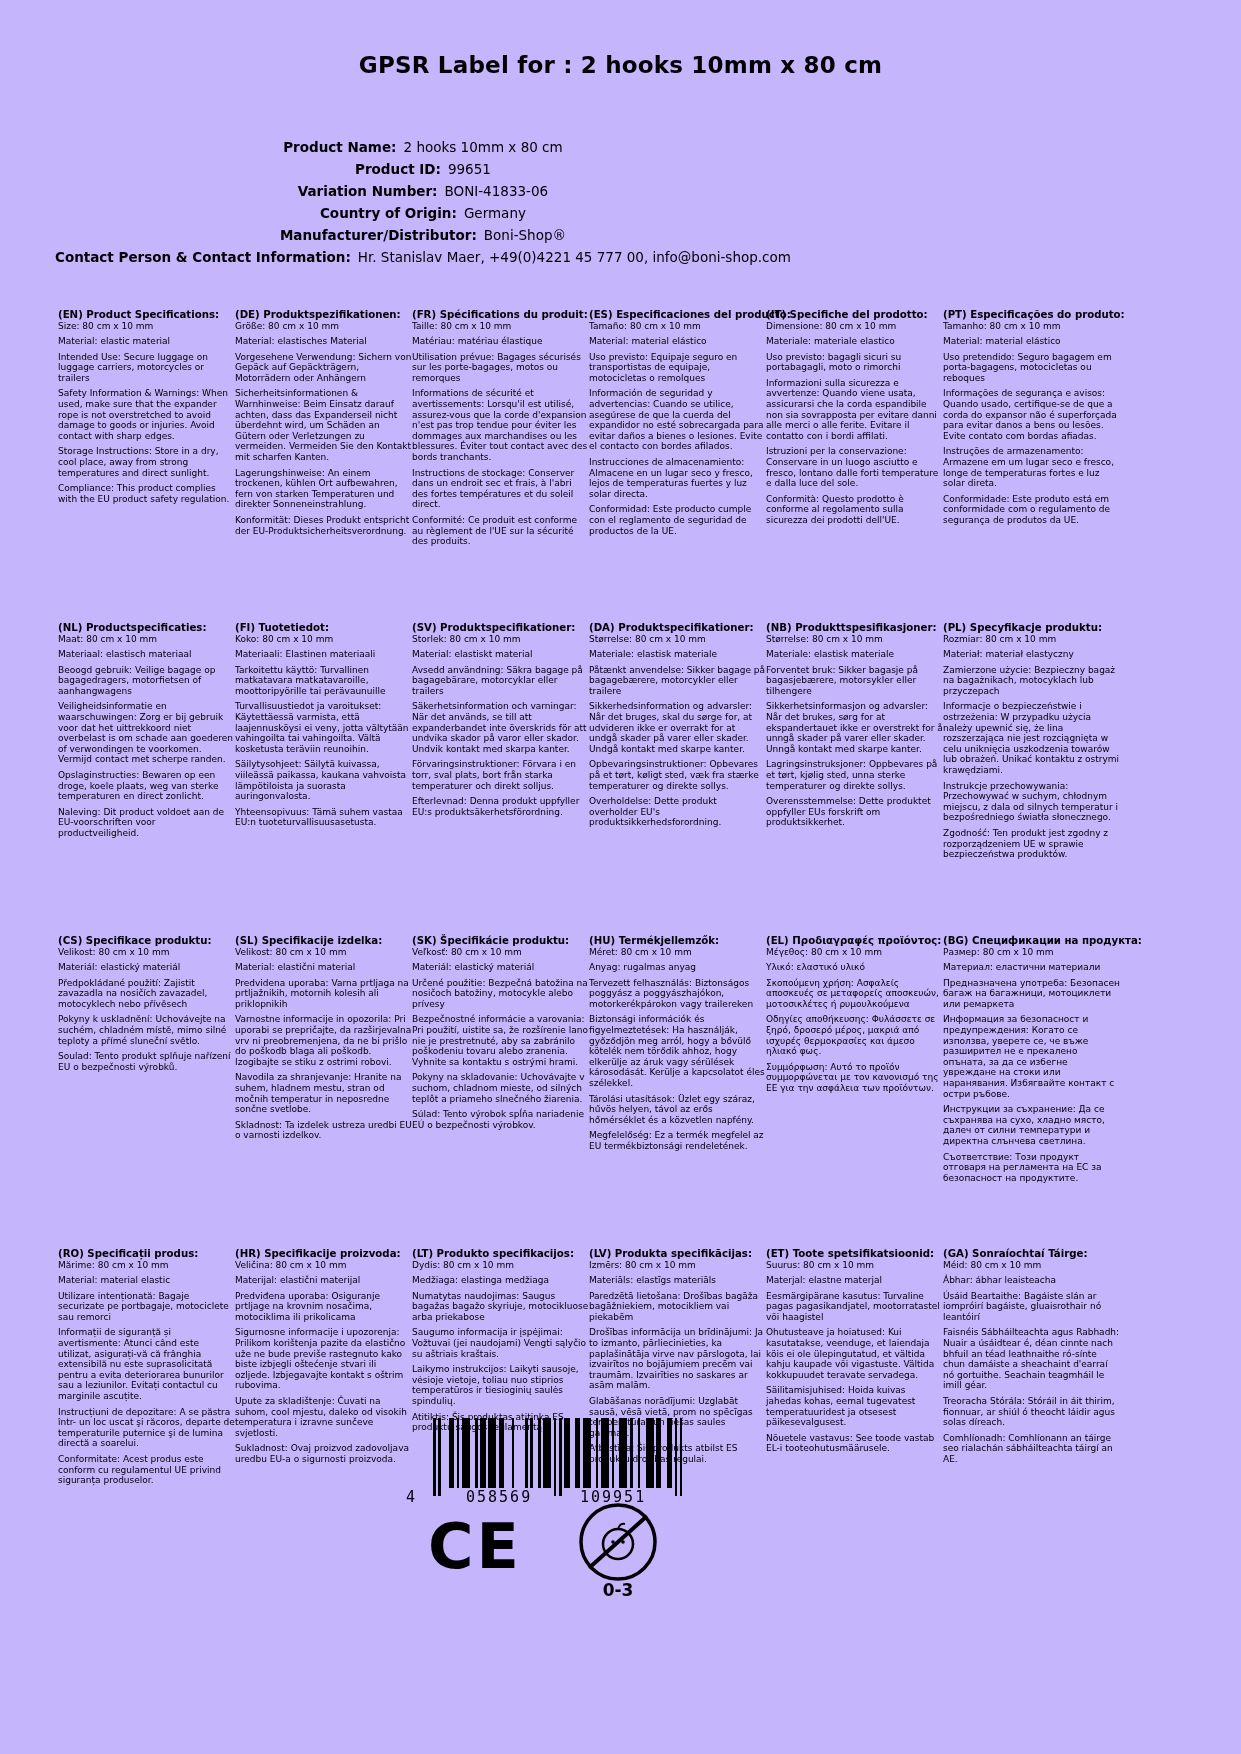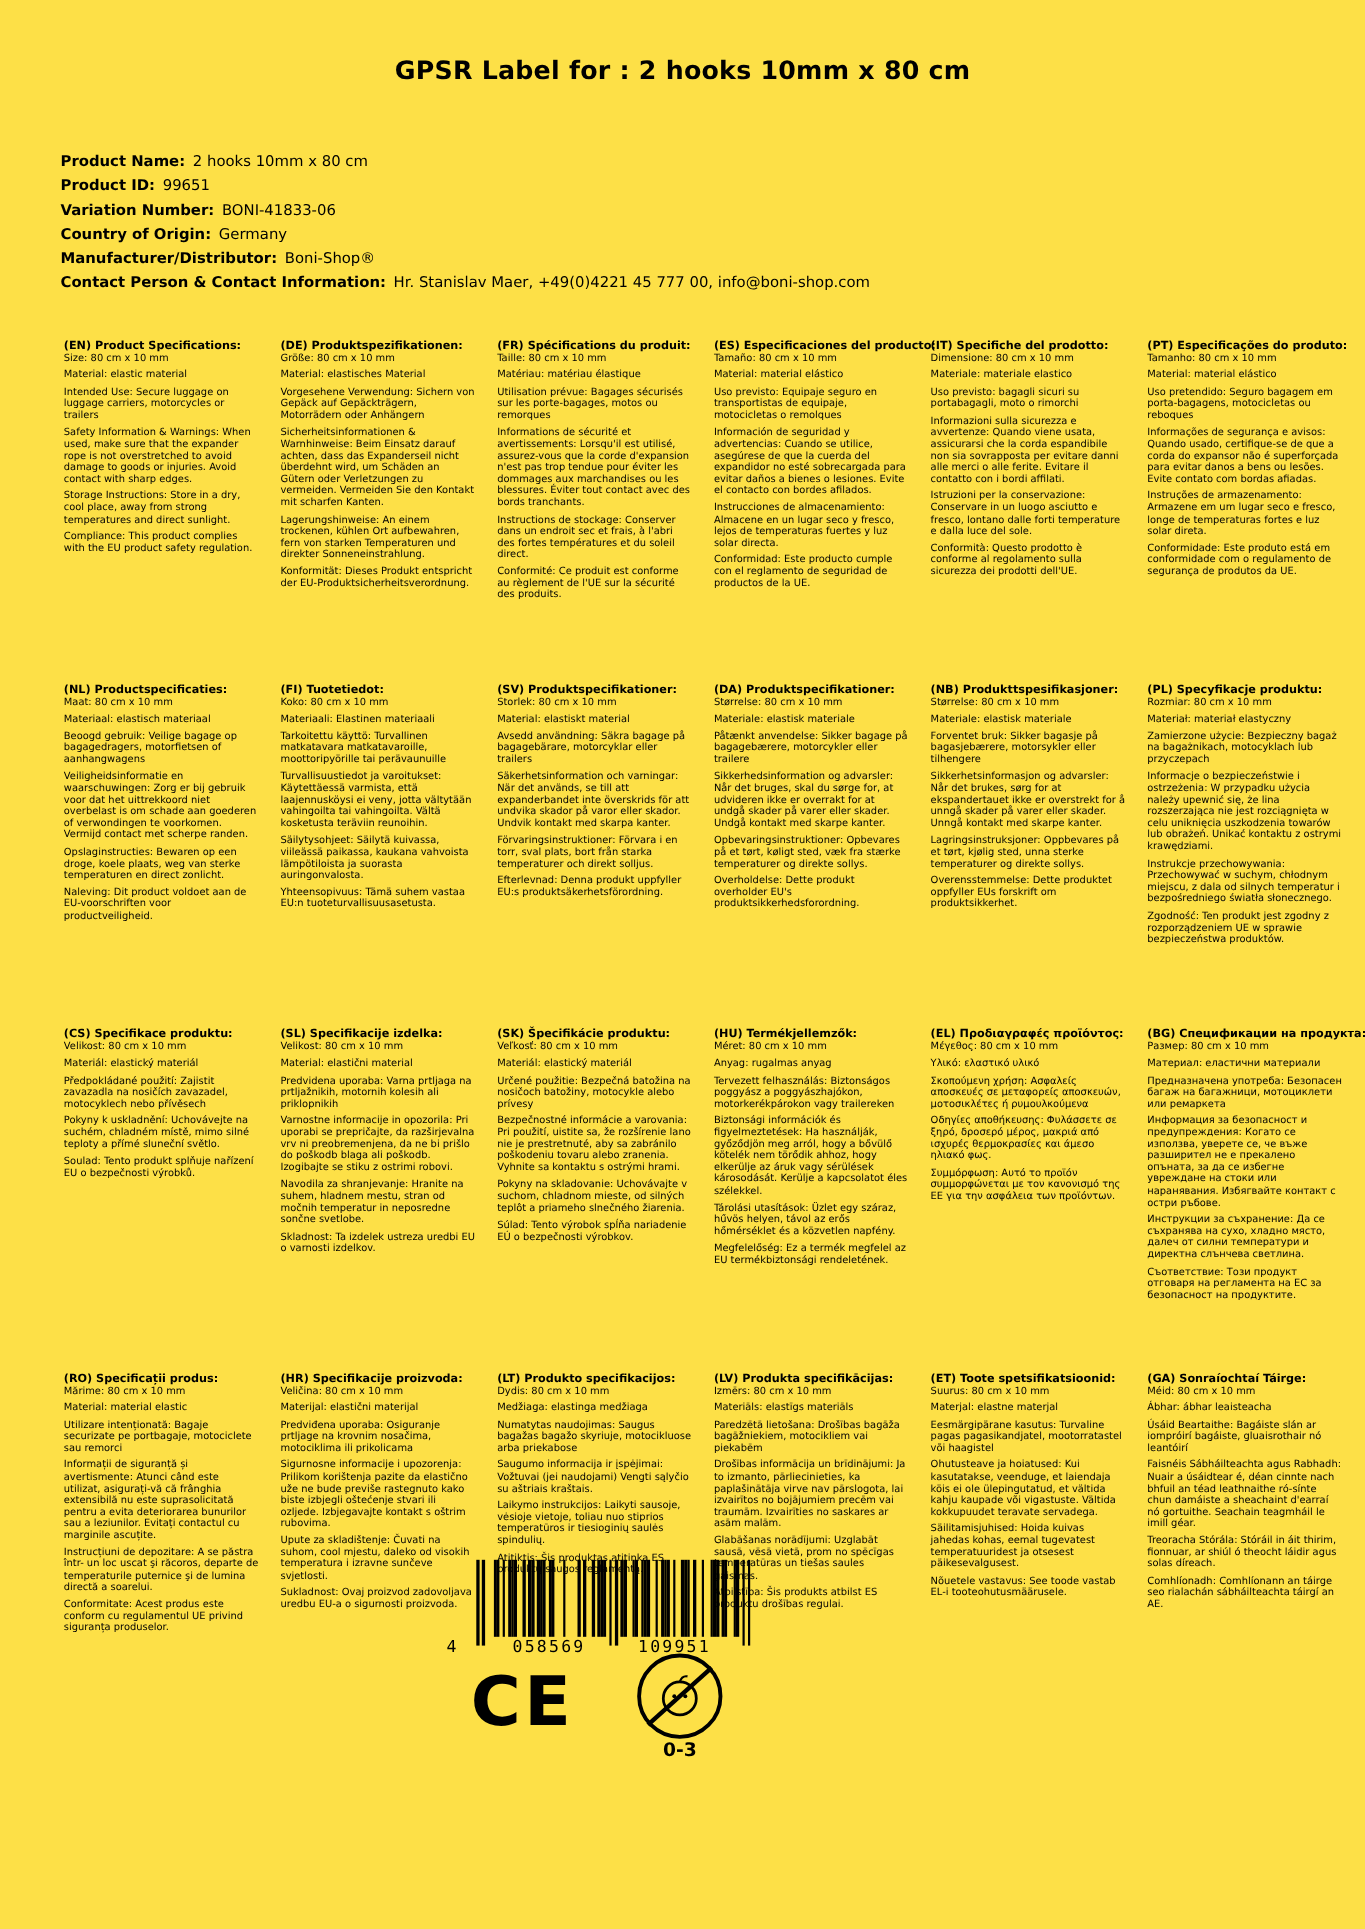--- a/index.html
+++ b/index.html
@@ -1,22 +1,22 @@
 <!DOCTYPE html>
 <html><head>
 <meta charset="utf-8">
 <style>
   html,body{margin:0;padding:0;background:#fff;}
   body{width:1241px;height:1754px;font-family:"DejaVu Sans",sans-serif;color:#000;position:relative;overflow:hidden;}
-  .page{position:relative;width:1241px;height:1754px;background:#fde047;}
+  .page{position:relative;width:1241px;height:1754px;background:#c4b5fd;}
   .title{position:absolute;top:52px;left:0;width:100%;text-align:center;font-size:23px;font-weight:bold;margin:0;letter-spacing:.2px;}
   .product-info{position:absolute;left:55px;top:136px;font-size:13.5px;line-height:22px;}
-  .info-row{white-space:nowrap;}
+  .info-row{white-space:nowrap;text-align:center;}
   .info-label{font-weight:bold;margin-right:7px;}
-  .blocks-grid{position:absolute;left:58px;top:309px;display:grid;grid-template-columns:repeat(6,177px);column-gap:20px;grid-template-rows:313px 313px 313px auto;}
+  .blocks-grid{position:absolute;left:58px;top:309px;display:grid;grid-template-columns:repeat(6,177px);grid-template-rows:313px 313px 313px auto;}
   .block{overflow:visible;}
   .block-heading{font-size:10.2px;font-weight:bold;margin:0;white-space:nowrap;overflow:visible;line-height:11.5px;}
   .block-body p{font-size:9px;line-height:10.6px;margin:0 0 5px 0;}
   .barcode-wrap{position:absolute;left:398px;top:1418px;}
   .bars{position:absolute;left:35px;top:0;display:flex;align-items:flex-start;}
   .module{width:2.64px;height:70px;}
   .module.on{background:#000;}
   .module.guard{height:78px;}
   .bc-digit{position:absolute;font-family:"DejaVu Sans Mono",monospace;font-size:15px;top:70px;}
   .bc-lead{left:8px;}

